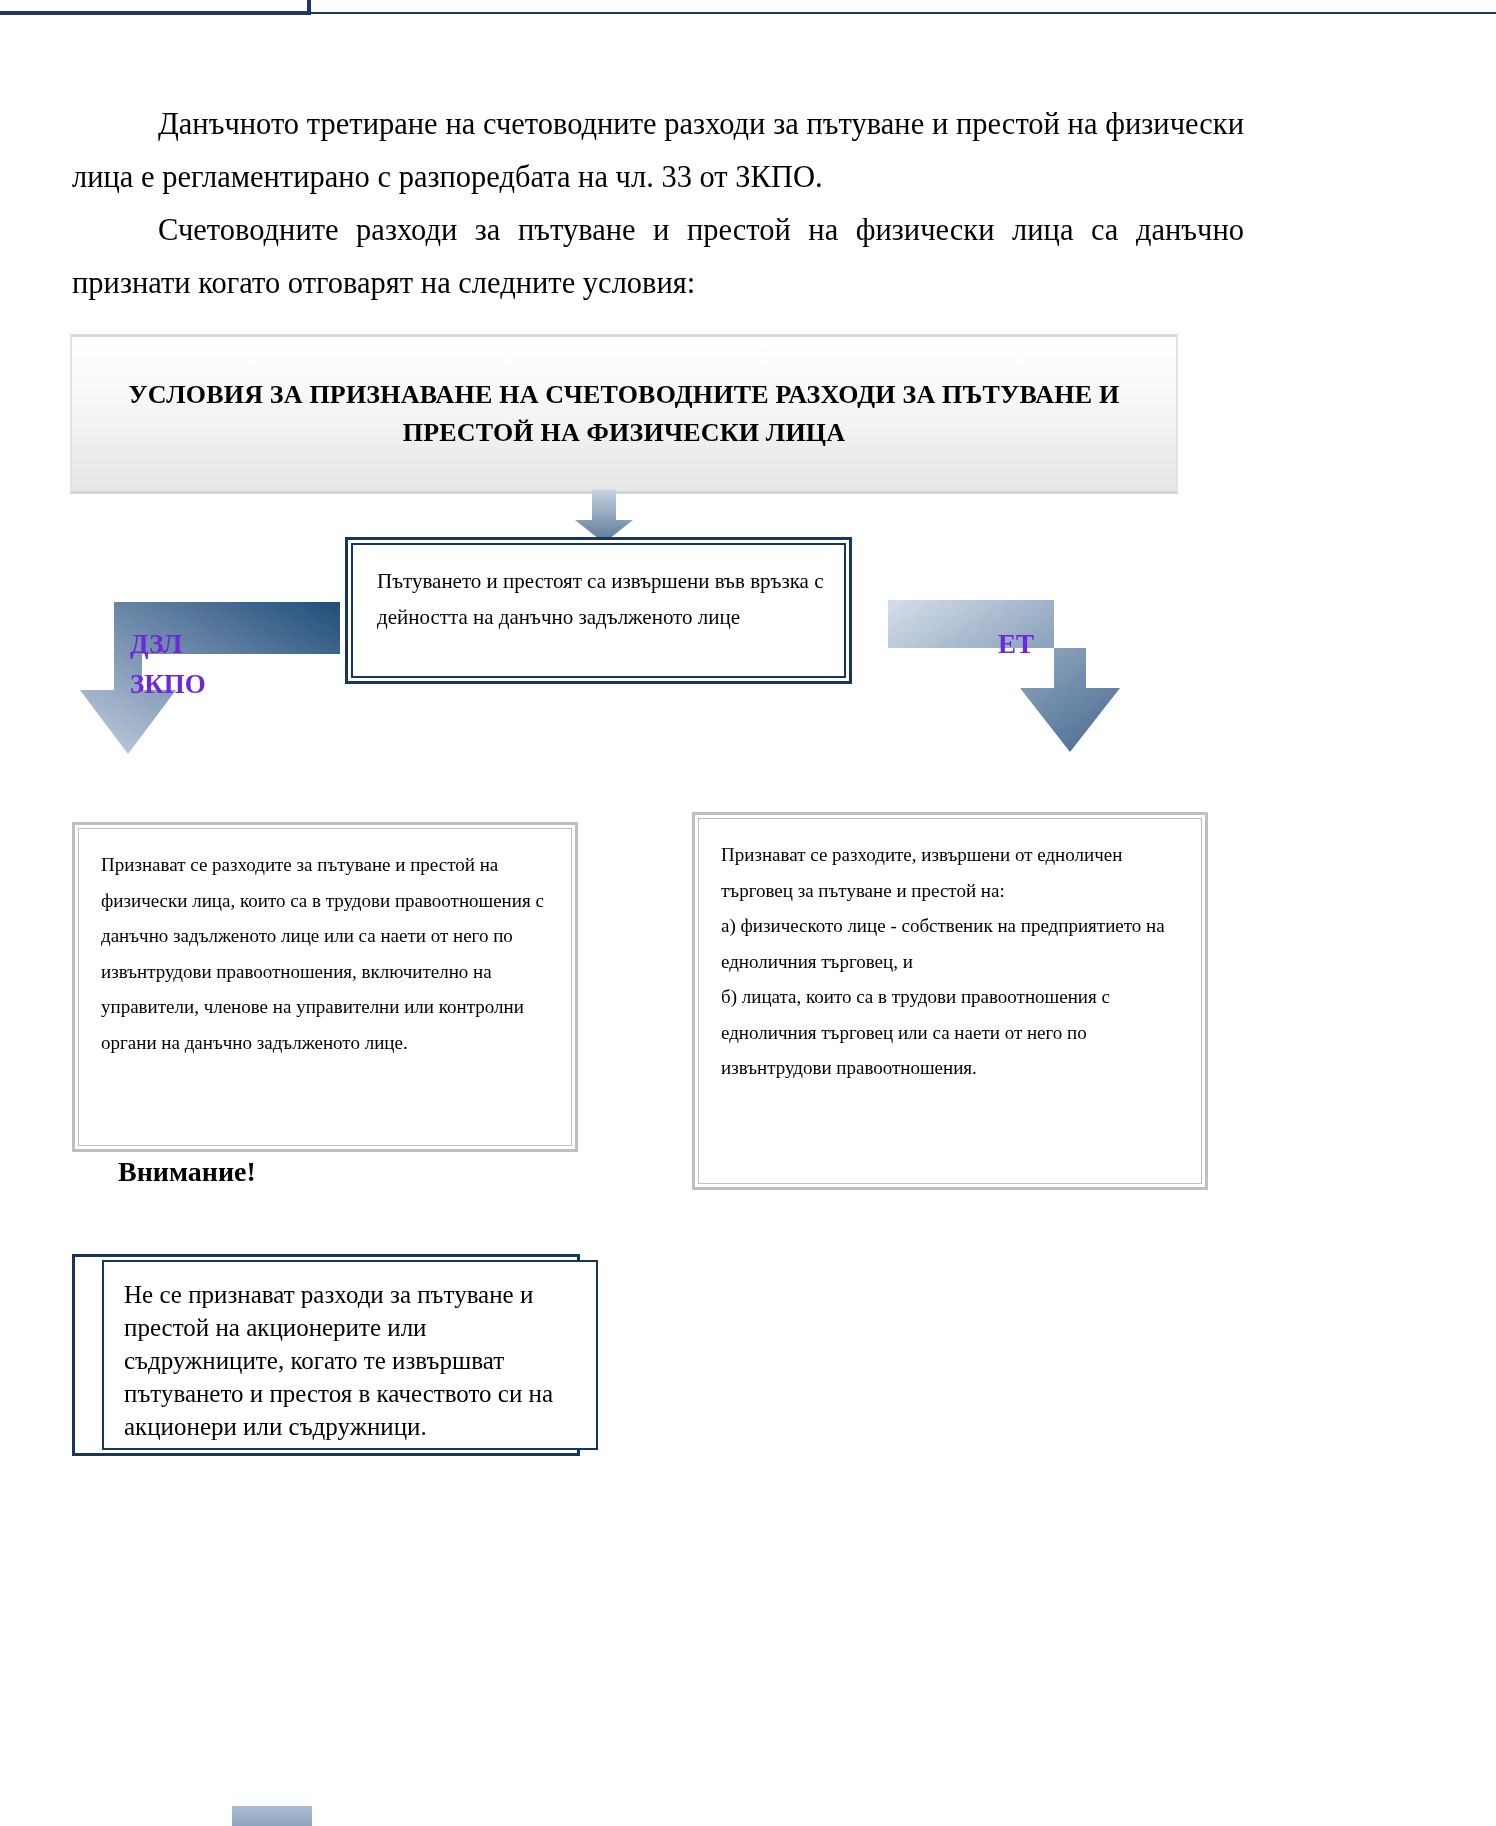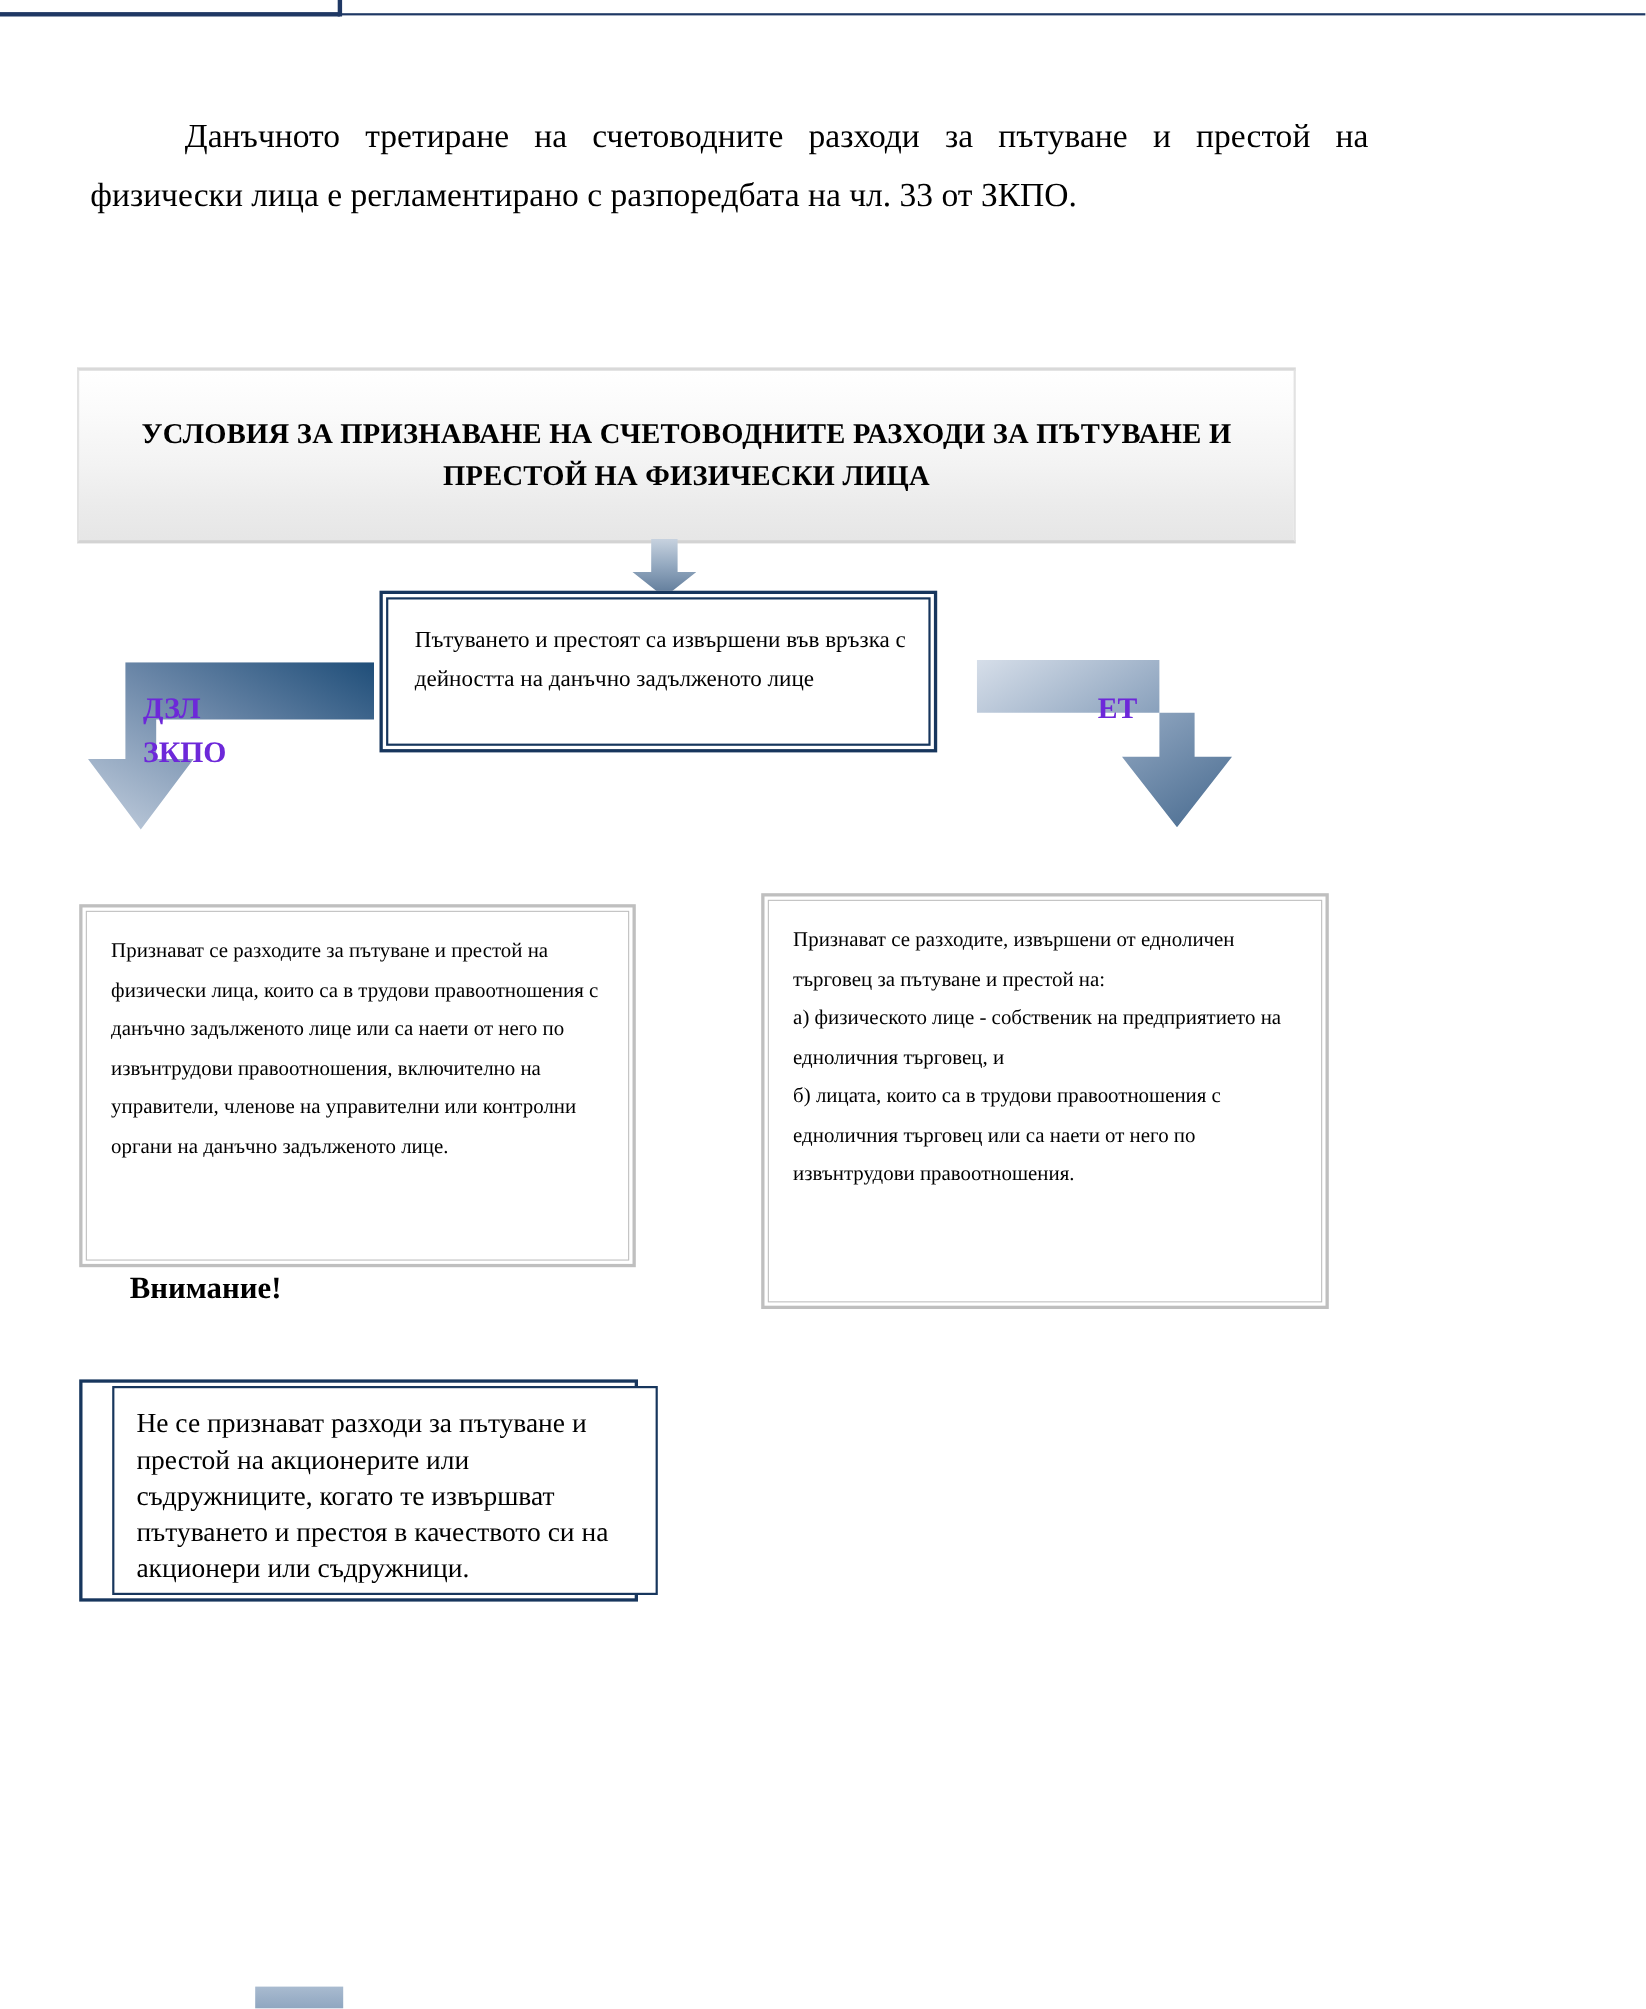--- a/index.html
+++ b/index.html
@@ -43,21 +43,21 @@
   }
 
   
   #intro {
     position: absolute;
     left: 72px;
     top: 98px;
     width: 1172px;
   }
   #intro p {
-    margin: 0 0 0 10px;
+    margin: 0 0 0 0;
     font-size: 30.5px;
     line-height: 53px;
     text-align: justify;
     text-indent: 86px;
     text-justify: inter-word;
   }
   #intro p:last-child { margin-top: 0; }
 
   
   #title-banner {
@@ -247,20 +247,21 @@
 </style>
 </head>
 <body>
 
 <div id="top-rule-thick"></div>
 <div id="top-rule-tick"></div>
 <div id="top-rule-thin"></div>
 
 <div id="intro">
   <p>Данъчното третиране на счетоводните разходи за пътуване и престой на физически лица е регламентирано с разпоредбата на чл. 33 от ЗКПО.</p>
+  <p>Счетоводните разходи за пътуване и престой на физически лица са данъчно признати когато отговарят на следните условия:</p>
 </div>
 
 <div id="title-banner">
   <div class="title-text">УСЛОВИЯ ЗА ПРИЗНАВАНЕ НА СЧЕТОВОДНИТЕ РАЗХОДИ ЗА ПЪТУВАНЕ И ПРЕСТОЙ НА ФИЗИЧЕСКИ ЛИЦА</div>
 </div>
 
 <div id="arrow-down-center">
   <svg width="62" height="54" viewBox="0 0 62 54" xmlns="http://www.w3.org/2000/svg">
     <defs>
       <linearGradient id="gradDown" x1="0" y1="0" x2="0" y2="1">

